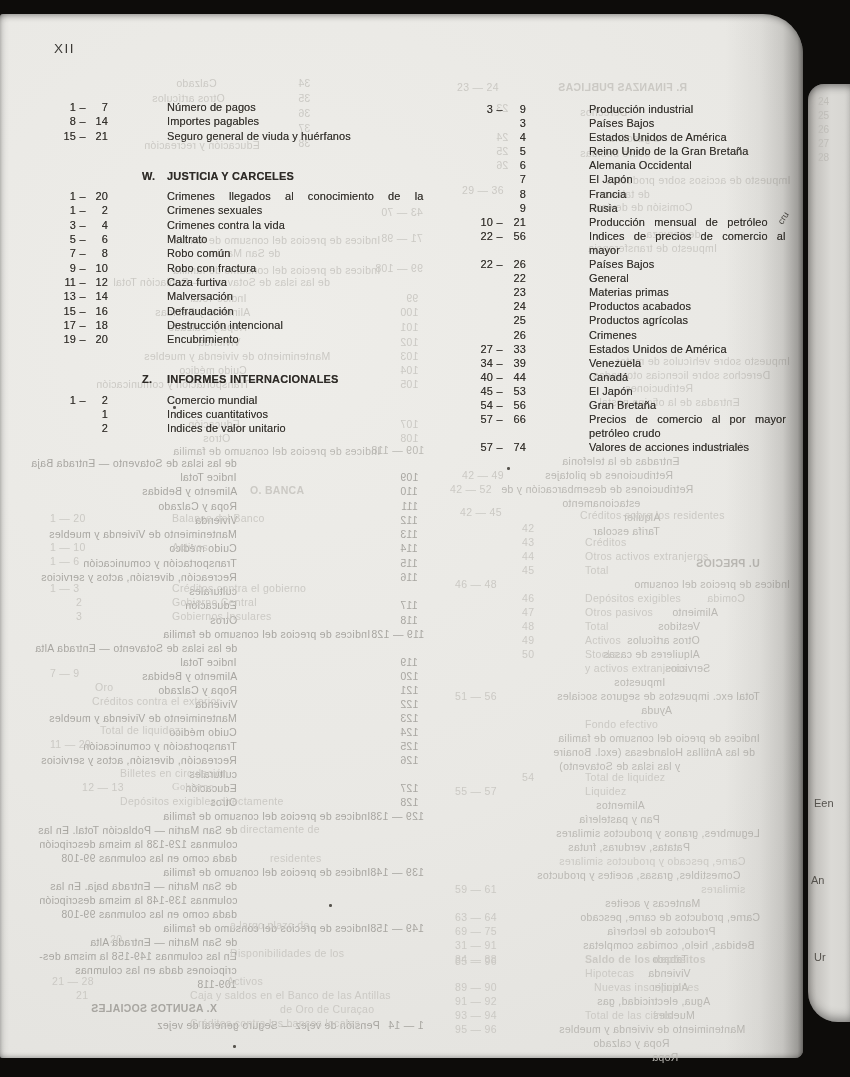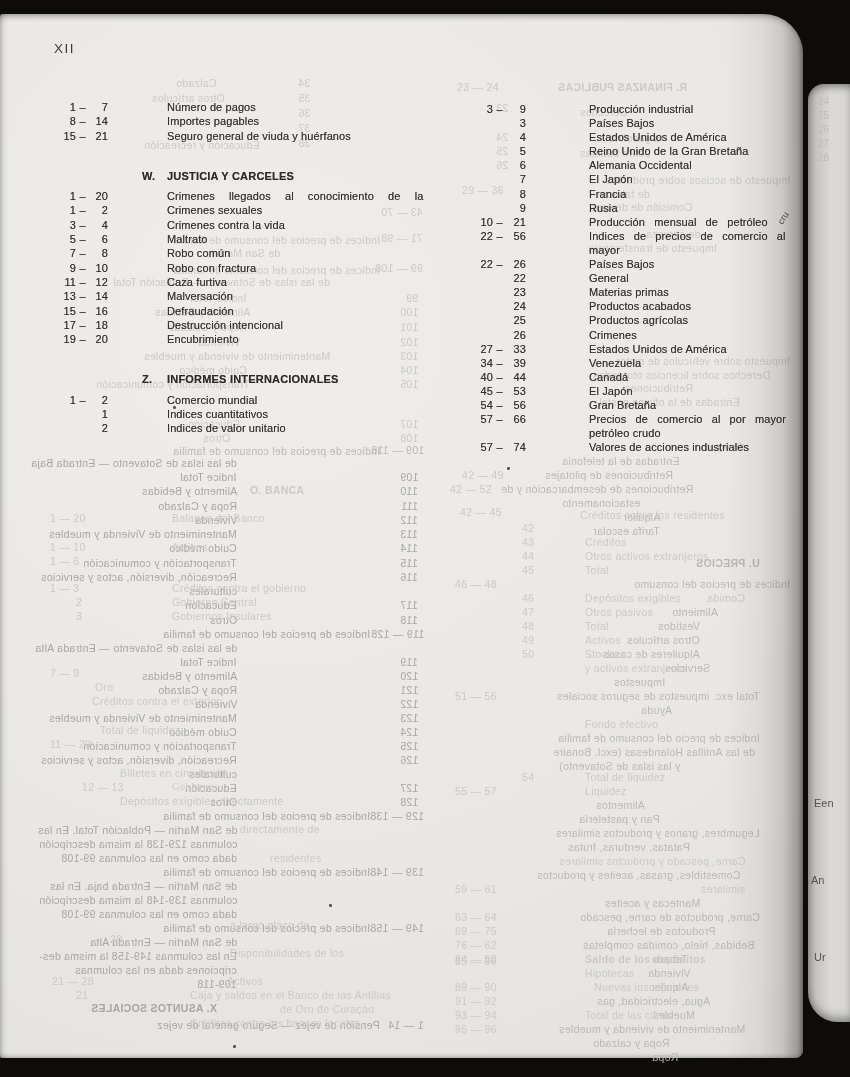--- a/index.html
+++ b/index.html
@@ -276,21 +276,21 @@
         <span class="c3" style="left: 585px; top: 648px;">y activos extranjeros</span>
         <span class="c3" style="left: 455px; top: 676px;">51 — 56</span>
         <span class="c3" style="left: 585px; top: 704px;">Fondo efectivo</span>
         <span class="c3" style="left: 522px; top: 757px;">54</span>
         <span class="c3" style="left: 585px; top: 757px;">Total de liquidez</span>
         <span class="c3" style="left: 455px; top: 771px;">55 — 57</span>
         <span class="c3" style="left: 585px; top: 771px;">Liquidez</span>
         <span class="c3" style="left: 455px; top: 869px;">59 — 61</span>
         <span class="c3" style="left: 455px; top: 897px;">63 — 64</span>
         <span class="c3" style="left: 455px; top: 911px;">69 — 75</span>
-        <span class="c3" style="left: 455px; top: 925px;">76 — 62</span>
+        <span class="c3" style="left: 455px; top: 925px;">31 — 91</span>
         <span class="c3" style="left: 455px; top: 939px;">84 — 88</span>
         <span class="c3" style="left: 585px; top: 939px; font-weight: bold;">Saldo de los depósitos</span>
         <span class="c3" style="left: 455px; top: 909px; margin-top: 32px;">85 — 96</span>
         <span class="c3" style="left: 585px; top: 953px;">Hipotecas</span>
         <span class="c3" style="left: 455px; top: 967px;">89 — 90</span>
         <span class="c3" style="left: 585px; top: 967px; margin-left: 9px;">Nuevas inscripciones</span>
         <span class="c3" style="left: 455px; top: 981px;">91 — 92</span>
         <span class="c3" style="left: 455px; top: 995px;">93 — 94</span>
         <span class="c3" style="left: 585px; top: 995px;">Total de las cifras</span>
         <span class="c3" style="left: 455px; top: 1009px;">95 — 96</span>

